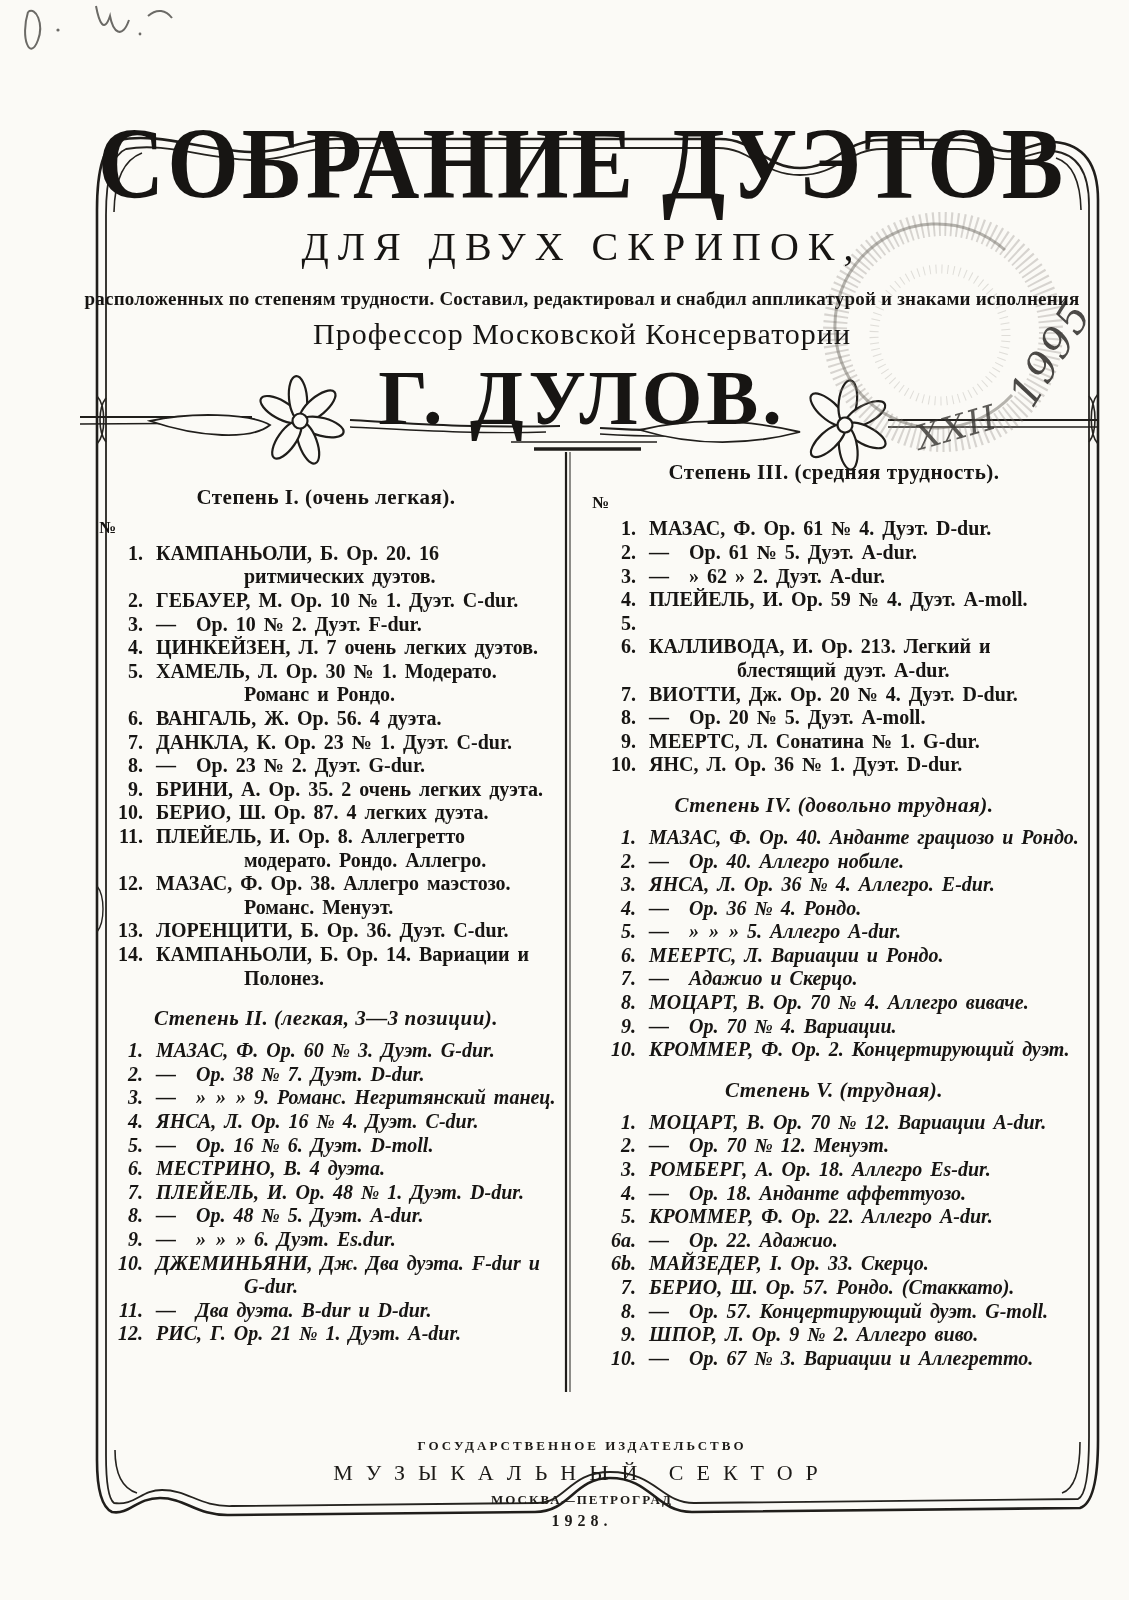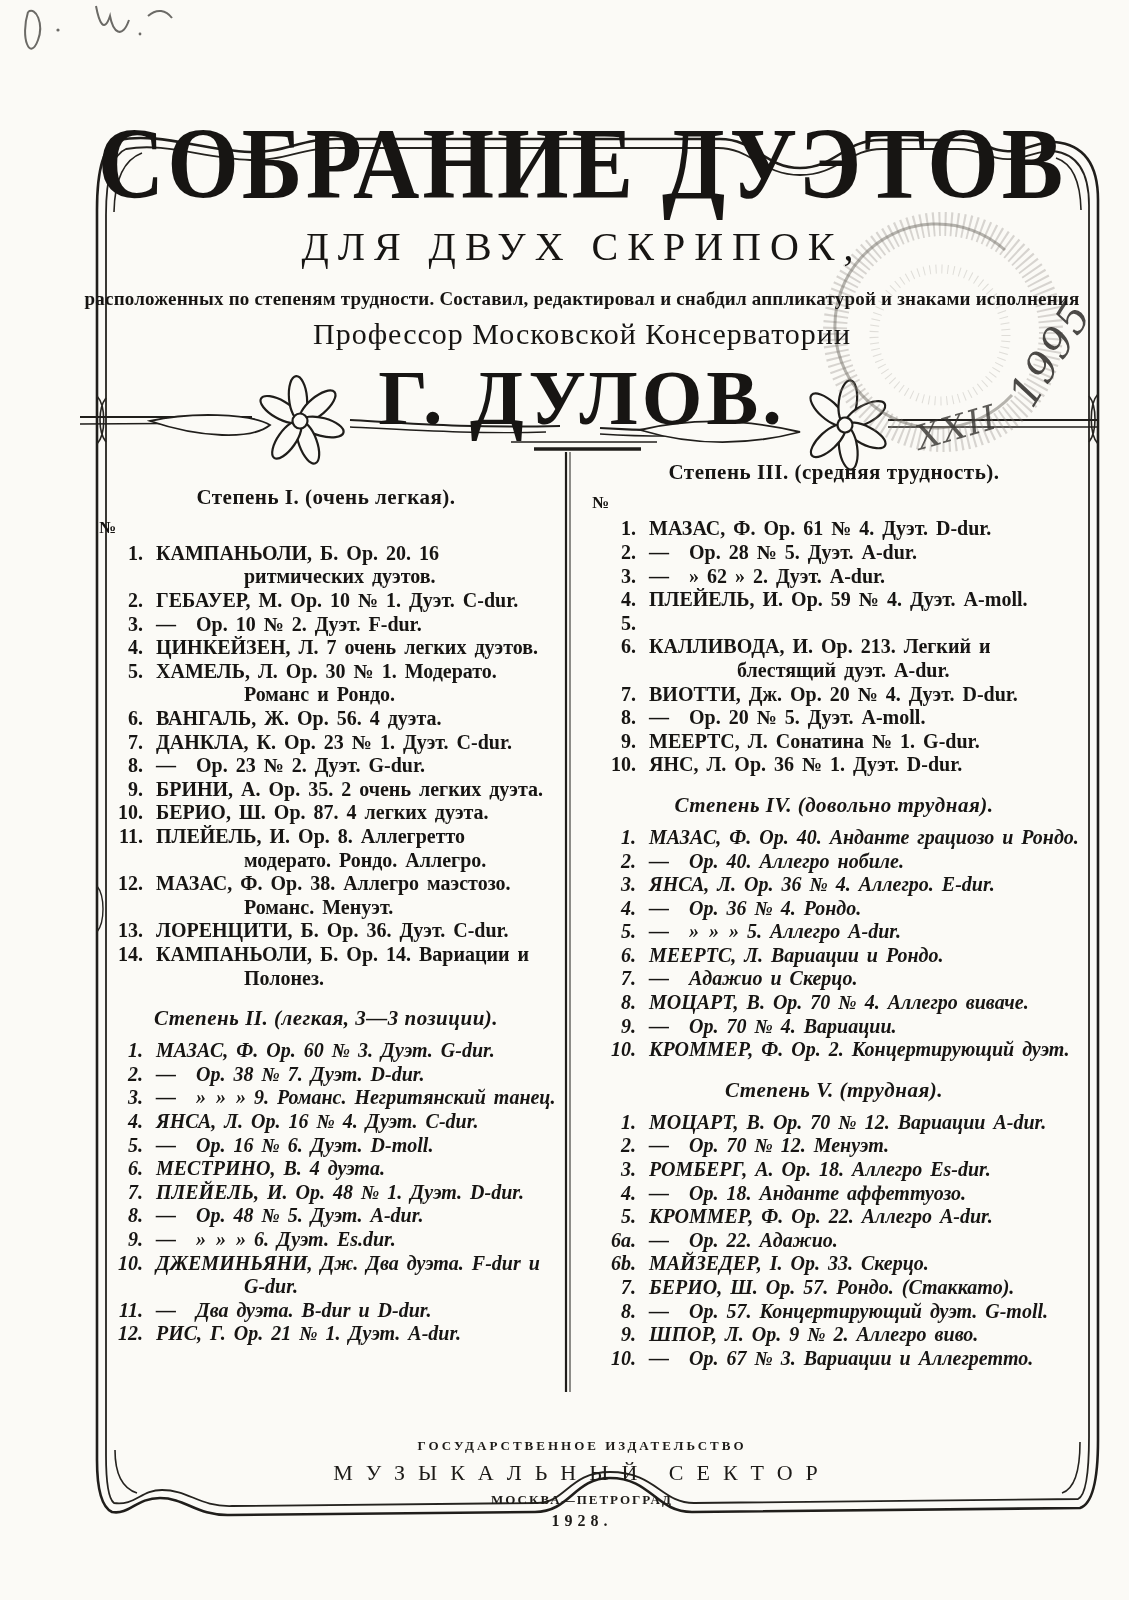--- a/index.html
+++ b/index.html
@@ -254,21 +254,21 @@
         <section class="section">
           <h3 class="sec-heading">Степень III. (средняя трудность).</h3>
           <div class="no-label">№</div>
           <div class="items">
             <div class="item">
               <span class="n">1.</span>
               <span class="t">МАЗАС, Ф. Ор. 61 № 4. Дуэт. D-dur.</span>
             </div>
             <div class="item">
               <span class="n">2.</span>
-              <span class="t">— Ор. 28 № 5. Дуэт. A-dur.</span>
+              <span class="t">— Ор. 61 № 5. Дуэт. A-dur.</span>
             </div>
             <div class="item">
               <span class="n">3.</span>
               <span class="t">— » 62 » 2. Дуэт. A-dur.</span>
             </div>
             <div class="item">
               <span class="n">4.</span>
               <span class="t">ПЛЕЙЕЛЬ, И. Ор. 59 № 4. Дуэт. A-moll.</span>
             </div>
             <div class="item">

